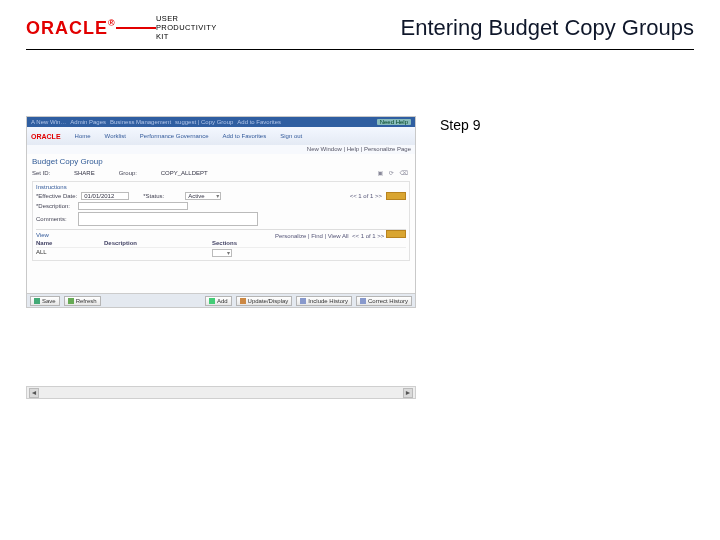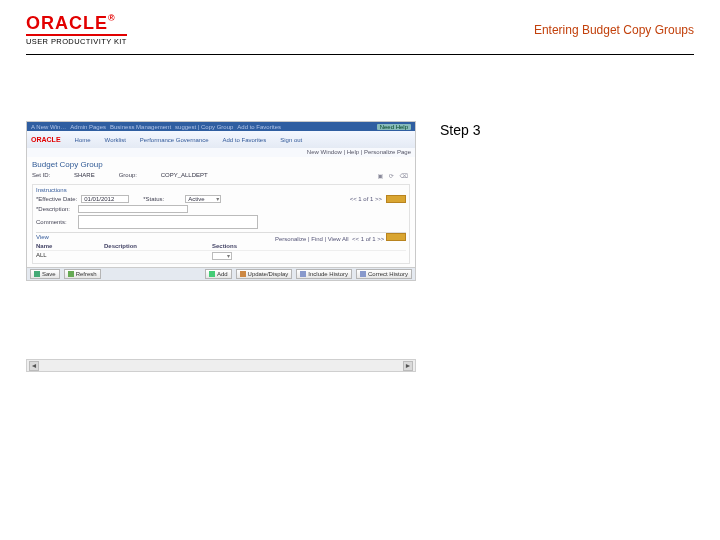--- a/index.html
+++ b/index.html
@@ -5,37 +5,37 @@
   * { box-sizing: border-box; margin: 0; padding: 0; }
   body {
     width: 720px; height: 540px; background: #fff;
     font-family: Arial, Helvetica, sans-serif; color: #000;
     overflow: hidden; position: relative;
   }
   .page {
     padding: 14px 26px 0 26px;
   }
   .header { display: flex; align-items: center; justify-content: space-between; }
-  .logo-block { display: flex; flex-direction: column; align-items: flex-start; }
+  .logo-block { display: flex; flex-direction: row; align-items: center; }
   .oracle-word { font-weight: bold; color: #e20000; font-size: 18px; letter-spacing: 1px; line-height: 1; }
   .oracle-word .reg { font-size: 9px; vertical-align: top; color: #e20000; }
   .oracle-underline { height: 2px; background: #e20000; width: 100%; margin: 2px 0 1px 0; }
   .upk { font-size: 7.5px; letter-spacing: 0.4px; color: #000; font-weight: normal; }
-  .doc-title { font-size: 12px; color: #c2410c; text-align: right; }
+  .doc-title { font-size: 22px; color: #0f172a; text-align: right; }
   .hr-top { border: 0; border-top: 1px solid #000; margin: 8px 0 0 0; }
 
   .content { display: flex; margin-top: 66px; }
   .left-col { width: 390px; }
   .right-col { flex: 1; padding-left: 24px; font-size: 14px; line-height: 1.4; }
   .step-label { margin-bottom: 24px; }
   .instruction b { font-weight: bold; }
 
   
   .mini {
-    width: 390px; height: 160px; border: 1px solid #c9c9c9;
+    width: 390px; height: 192px; border: 1px solid #c9c9c9;
     background: #0f766e; font-size: 6px; color: #334; position: relative;
     display: flex; flex-direction: column;
   }
   .mini-top { background: #2f5ea1; height: 10px; display: flex; align-items: center; padding: 0 4px; gap: 4px; color: #d2defa; }
   .mini-top span { white-space: nowrap; }
   .mini-top .mt-item { opacity: 0.8; }
   .mini-top .mt-last { margin-left: auto; background: #8bb; color: #042; padding: 0 3px; border-radius: 1px; }
   .mini-strip { height: 18px; background: linear-gradient(#f3f7ff,#e4eaf4); display: flex; align-items: center; padding: 0 4px; gap: 14px; }
   .mini-strip .ms-logo { color: #e20000; font-weight: bold; font-size: 7px; }
   .mini-strip .ms-link { color: #335a9a; }
@@ -185,17 +185,17 @@
       </div>
 
       <div class="hscroll">
         <div class="arrow">◄</div>
         <div class="arrow">►</div>
       </div>
 
     </div>
 
     <div class="right-col">
-      <div class="step-label">Step 3</div>
+      <div class="step-label">Step 9</div>
     </div>
   </div>
 
 </div>
 
 </body></html>

